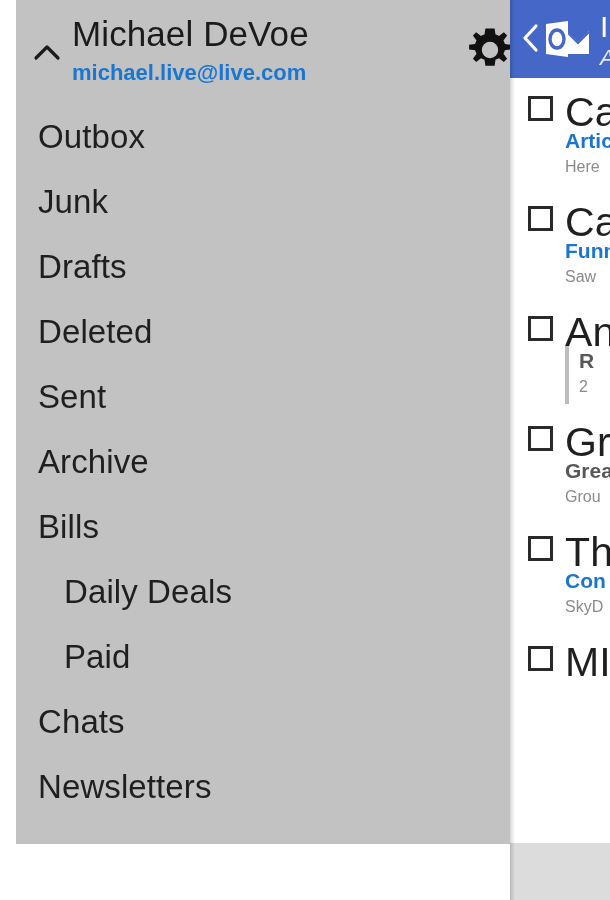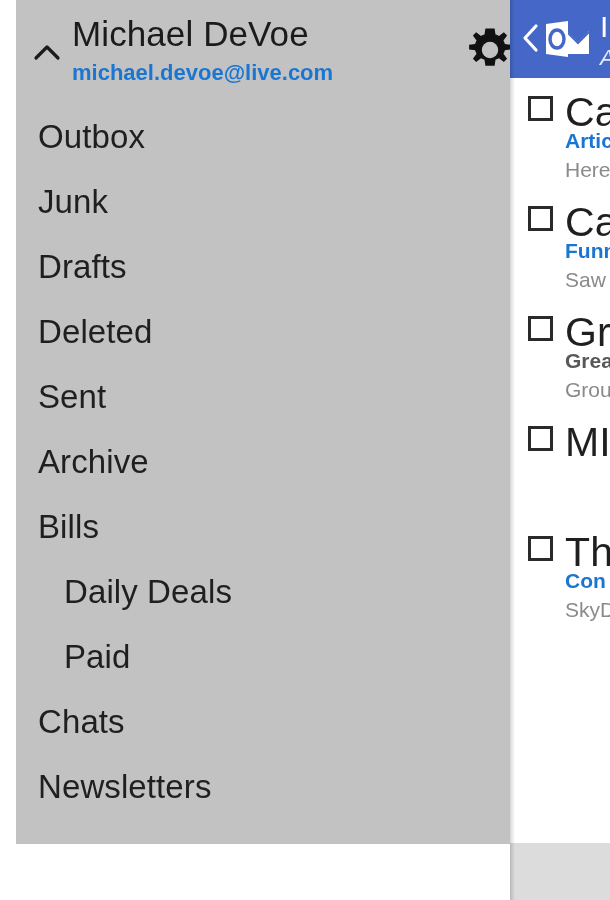--- a/index.html
+++ b/index.html
@@ -210,21 +210,21 @@
     font-size: 21px;
     font-weight: bold;
     white-space: nowrap;
   }
   .msg-subject.unread { color: #1b76d1; }
   .msg-subject.read   { color: #585858; }
   .msg-preview {
     position: absolute;
     left: 55px;
     top: 80px;
-    font-size: 21px;
+    font-size: 16px;
     color: #8a8a8a;
     white-space: nowrap;
   }
   
   .message-row.threaded .thread-bar {
     position: absolute;
     left: 55px;
     top: 48px;
     width: 4px;
     height: 58px;
@@ -254,21 +254,21 @@
 
     <div id="account-header">
 
       <div id="account-collapse">
         <svg viewBox="0 0 34 30" width="34" height="30" aria-hidden="true">
           <polyline points="6,20 17,9 28,20" fill="none" stroke="#1b1b1b" stroke-width="3.2" stroke-linecap="round" stroke-linejoin="round"></polyline>
         </svg>
       </div>
 
       <div id="account-name">Michael DeVoe</div>
-      <div id="account-email">michael.devoe@live.com</div>
+      <div id="account-email">michael.live@live.com</div>
 
       <div id="settings-gear">
         <svg viewBox="0 0 48 48" width="48" height="48" aria-hidden="true">
           <g fill="#111111">
             <path d="M24 2.5 l4.6 0 0.9 6.0 a15.8 15.8 0 0 1 3.5 1.45 l4.85 -3.65 3.25 3.25 -3.65 4.85
                      a15.8 15.8 0 0 1 1.45 3.5 l6.0 0.9 0 4.6 -6.0 0.9 a15.8 15.8 0 0 1 -1.45 3.5
                      l3.65 4.85 -3.25 3.25 -4.85 -3.65 a15.8 15.8 0 0 1 -3.5 1.45 l-0.9 6.0 -4.6 0
                      -4.6 0 -0.9 -6.0 a15.8 15.8 0 0 1 -3.5 -1.45 l-4.85 3.65 -3.25 -3.25 3.65 -4.85
                      a15.8 15.8 0 0 1 -1.45 -3.5 l-6.0 -0.9 0 -4.6 6.0 -0.9 a15.8 15.8 0 0 1 1.45 -3.5
                      l-3.65 -4.85 3.25 -3.25 4.85 3.65 a15.8 15.8 0 0 1 3.5 -1.45 l0.9 -6.0 4.6 0 z"></path>
@@ -347,35 +347,42 @@
           <div class="msg-sender">Ca</div>
           <div class="msg-subject unread">Artic</div>
           <div class="msg-preview">Here</div>
         </div>
         <div class="message-row">
           <div class="msg-checkbox"></div>
           <div class="msg-sender">Ca</div>
           <div class="msg-subject unread">Funn</div>
           <div class="msg-preview">Saw</div>
         </div>
+        <div class="message-row threaded">
+          <div class="msg-checkbox"></div>
+          <div class="thread-bar"></div>
+          <div class="msg-sender">An</div>
+          <div class="msg-subject read">R</div>
+          <div class="msg-preview">2</div>
+        </div>
         <div class="message-row">
           <div class="msg-checkbox"></div>
           <div class="msg-sender">Gre</div>
           <div class="msg-subject read">Grea</div>
           <div class="msg-preview">Grou</div>
         </div>
         <div class="message-row">
           <div class="msg-checkbox"></div>
-          <div class="msg-sender">MI</div>
-        </div>
-        <div class="message-row">
-          <div class="msg-checkbox"></div>
           <div class="msg-sender">Th</div>
           <div class="msg-subject unread">Con</div>
           <div class="msg-preview">SkyD</div>
         </div>
+        <div class="message-row">
+          <div class="msg-checkbox"></div>
+          <div class="msg-sender">MI</div>
+        </div>
       </div>
 
     <div id="list-footer"></div>
   </div>
 
   <div id="pane-shadow"></div>
 </div>
 
 </body></html>

